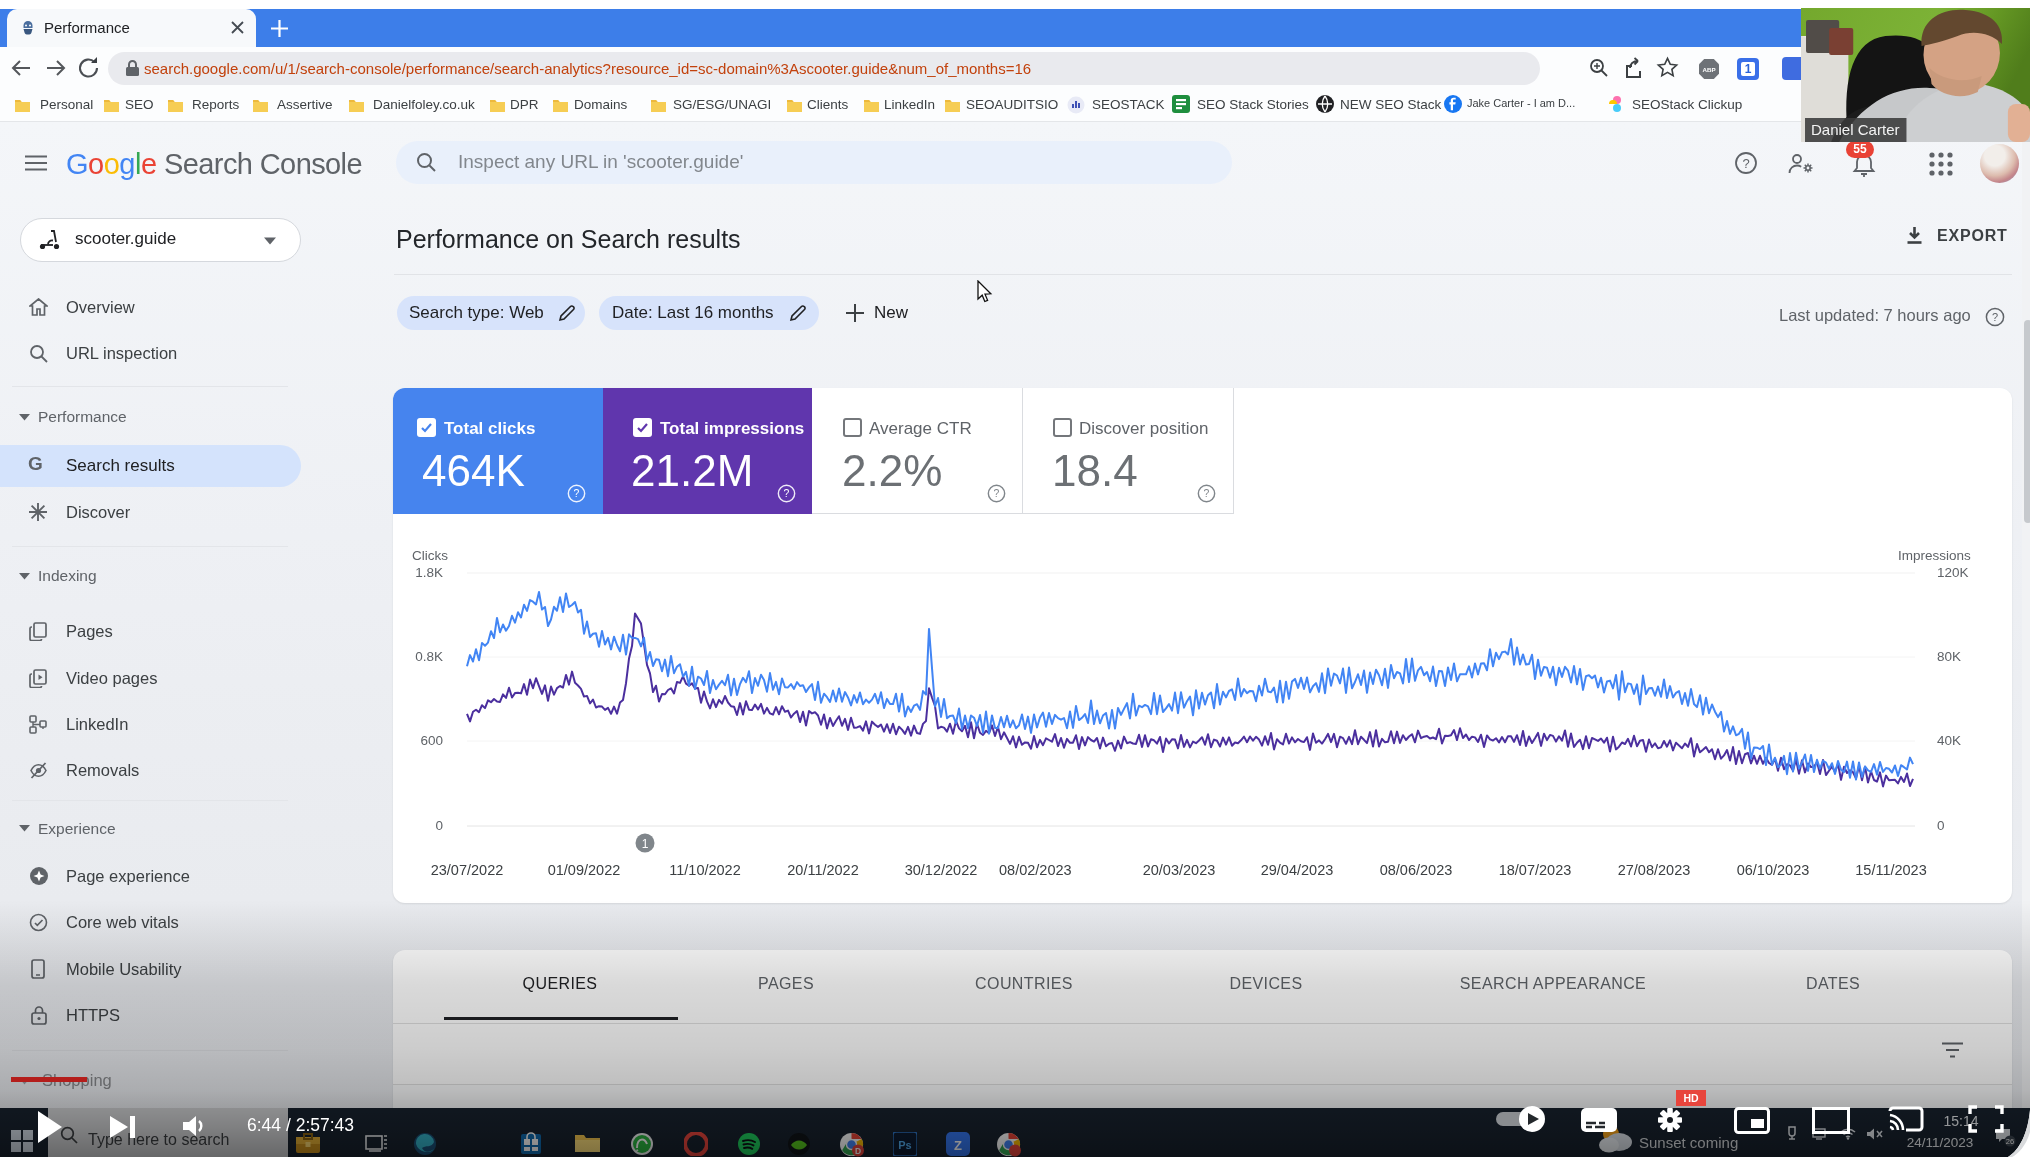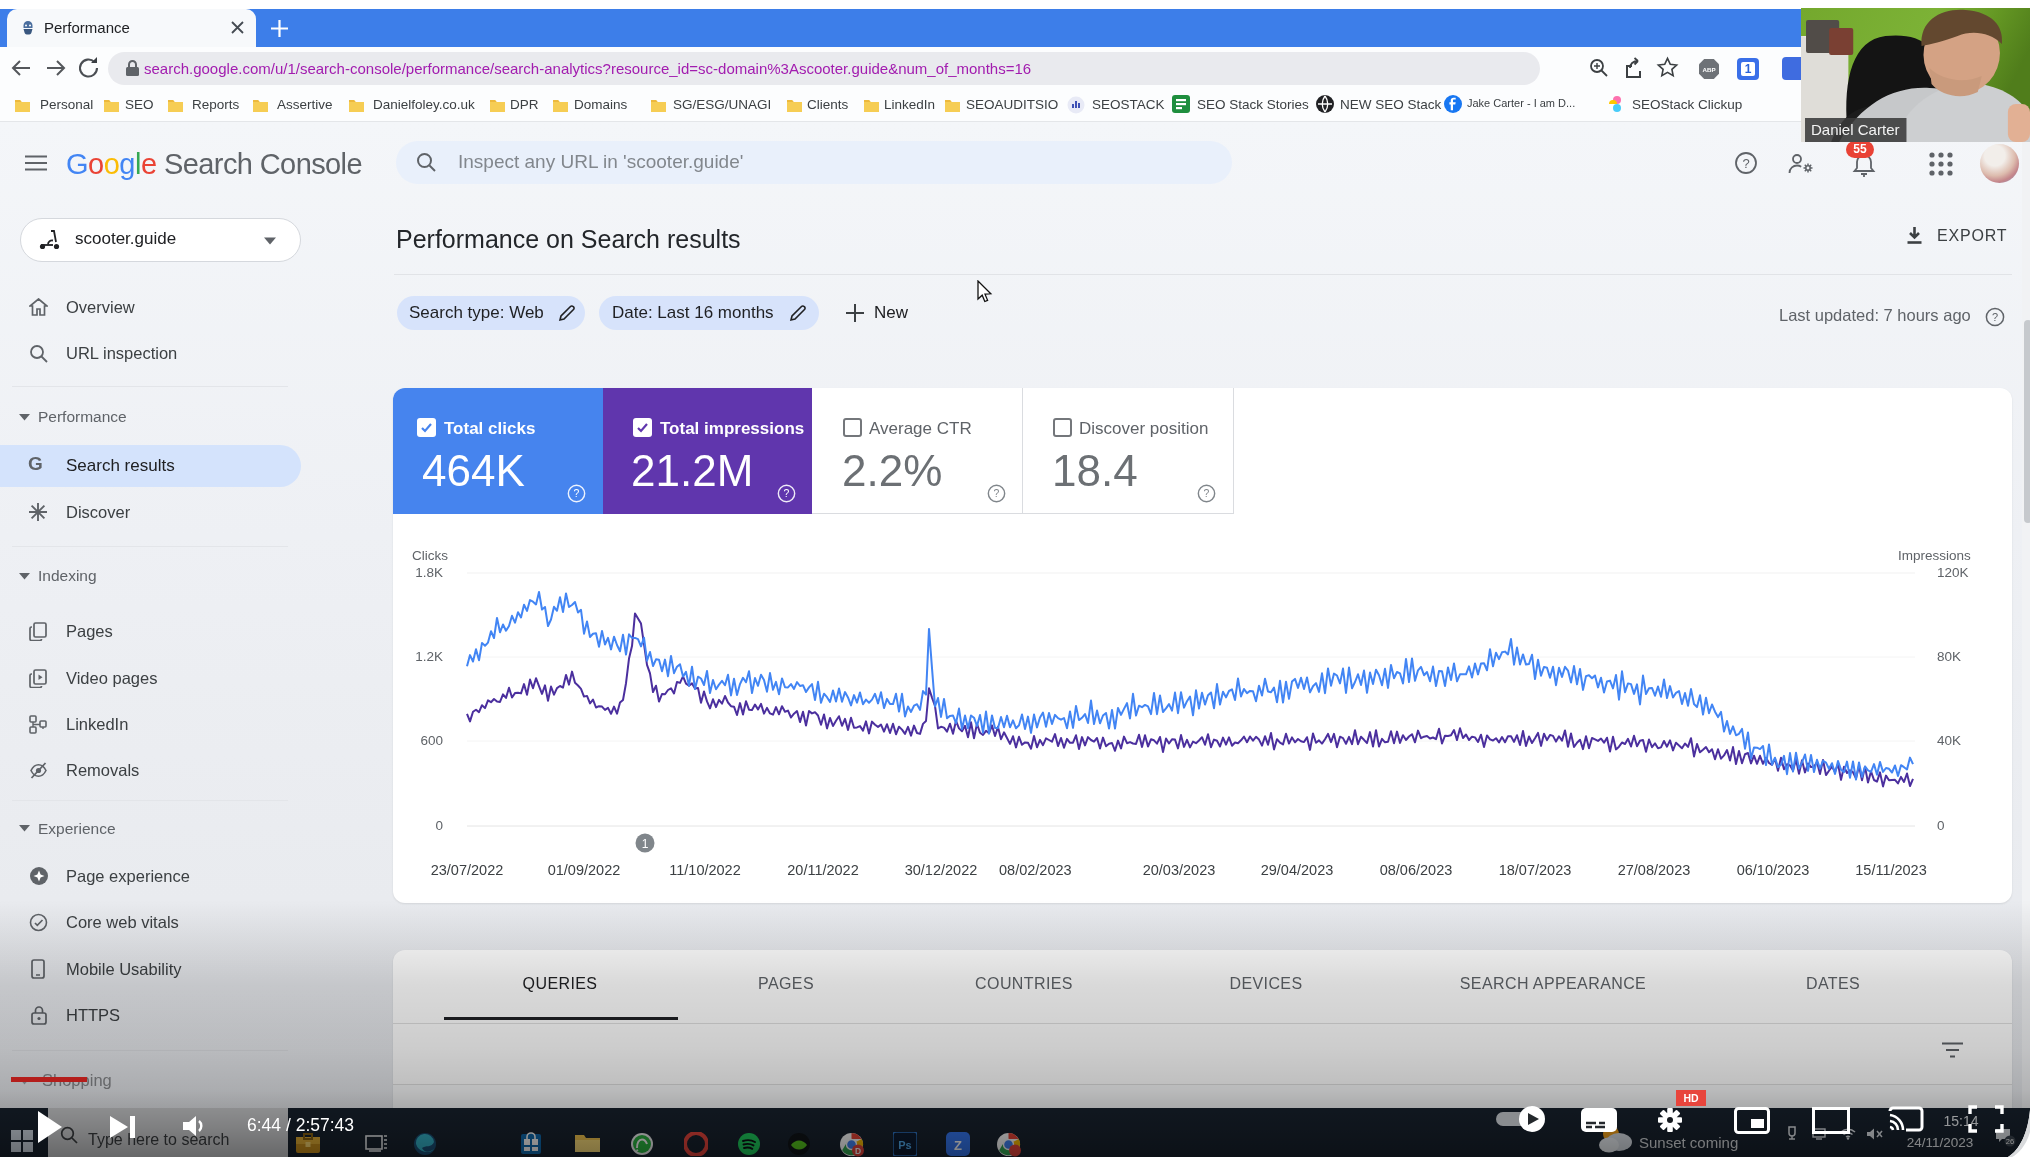--- a/index.html
+++ b/index.html
@@ -33,21 +33,21 @@
     </svg>
 <svg class="abs" style="left:76px;top:55px" width="26" height="26" viewBox="0 0 26 26">
       <path d="M21 13 a8.5 8.5 0 1 1 -2.6 -6.1" stroke="#4a4e53" stroke-width="2.1" fill="none"></path>
       <path d="M21 2 v6 h-6 z" fill="#3a3e43"></path>
     </svg>
 <div class="abs" style="left:108px;top:52px;width:1432px;height:33px;background:#e9eaee;border-radius:17px"></div>
 <svg class="abs" style="left:124px;top:59px" width="17" height="19" viewBox="0 0 17 19">
       <rect x="2" y="8" width="13" height="9" rx="1.5" fill="#5f6368"></rect>
       <path d="M5 8 V5.5 a3.5 3.5 0 0 1 7 0 V8" stroke="#5f6368" stroke-width="2" fill="none"></path>
     </svg>
-<div class="abs" style="left:144px;top:60px;font-size:15px;color:#a21caf">search.google.com/u/1/search-console/performance/search-analytics?resource_id=sc-domain%3Ascooter.guide&amp;num_of_months=16</div>
+<div class="abs" style="left:144px;top:60px;font-size:15px;color:#c2410c">search.google.com/u/1/search-console/performance/search-analytics?resource_id=sc-domain%3Ascooter.guide&amp;num_of_months=16</div>
 <svg class="abs" style="left:1588px;top:57px" width="22" height="22" viewBox="0 0 22 22">
       <circle cx="9" cy="9" r="6" stroke="#3c4043" stroke-width="1.8" fill="none"></circle>
       <path d="M13.5 13.5 L19 19" stroke="#3c4043" stroke-width="1.8"></path>
       <path d="M6 9 h6 M9 6 v6" stroke="#3c4043" stroke-width="1.4"></path>
     </svg>
 <svg class="abs" style="left:1622px;top:57px" width="23" height="22" viewBox="0 0 23 22">
       <path d="M8 11 C8 7 11 4 16 4 M16 4 L12.5 1 M16 4 L12.5 7.5" stroke="#3c4043" stroke-width="1.8" fill="none"></path>
       <path d="M4 8 h6 v2 h-4 v9 h11 v-5 h2 v7 H4 z" fill="#3c4043"></path>
     </svg>
 <svg class="abs" style="left:1656px;top:56px" width="23" height="23" viewBox="0 0 24 24">
@@ -277,21 +277,21 @@
 <svg class="abs" style="left:19px;top:1077px" width="11" height="8" viewBox="0 0 11 8">
       <path d="M0 1 L5.5 7.5 L11 1 z" fill="#9aa0a6"></path>
     </svg>
 <div class="abs" style="left:42px;top:1071px;font-size:16.5px;color:#87898c">Shopping</div>
 <div class="abs" style="left:11px;top:1077px;width:76px;height:5px;background:#ee2724;z-index:30"></div>
 <div class="abs" style="left:396px;top:225px;font-size:25px;color:#23262a">Performance on Search results</div>
 <svg class="abs" style="left:1905px;top:226px" width="19" height="19" viewBox="0 0 19 19">
       <path d="M9.5 1 v10 M5 7 l4.5 4.5 L14 7" stroke="#3c4043" stroke-width="2.6" fill="none"></path>
       <path d="M2.5 16.5 h14" stroke="#3c4043" stroke-width="2.6"></path>
     </svg>
-<div class="abs" style="left:1937px;top:227px;font-size:16px;font-weight:400;color:#3c4043;letter-spacing:.8px">EXPORT</div>
+<div class="abs" style="left:1937px;top:227px;font-size:16px;font-weight:700;color:#3c4043;letter-spacing:.8px">EXPORT</div>
 <div class="abs" style="left:394px;top:274px;width:1618px;height:1px;background:#e1e3e7"></div>
 <div class="abs" style="left:397px;top:296px;width:188px;height:34px;background:#d7e3fb;border-radius:17px"></div>
 <div class="abs" style="left:409px;top:303px;font-size:17px;color:#1f2023">Search type: Web</div>
 <svg class="abs" style="left:558px;top:305px" width="17" height="17" viewBox="0 0 17 17">
       <path d="M2 15 l1-4 L12.5 1.5 a1.8 1.8 0 0 1 2.6 0 l.4.4 a1.8 1.8 0 0 1 0 2.6 L6 14 z" stroke="#202124" stroke-width="1.6" fill="none"></path>
     </svg>
 <div class="abs" style="left:599px;top:296px;width:220px;height:34px;background:#d7e3fb;border-radius:17px"></div>
 <div class="abs" style="left:612px;top:303px;font-size:17px;color:#1f2023">Date: Last 16 months</div>
 <svg class="abs" style="left:789px;top:305px" width="17" height="17" viewBox="0 0 17 17">
       <path d="M2 15 l1-4 L12.5 1.5 a1.8 1.8 0 0 1 2.6 0 l.4.4 a1.8 1.8 0 0 1 0 2.6 L6 14 z" stroke="#202124" stroke-width="1.6" fill="none"></path>
@@ -343,21 +343,21 @@
 <div class="abs" style="left:1053px;top:418px;width:19px;height:19px;border:2px solid #74777b;border-radius:3px"></div>
 <div class="abs" style="left:1079px;top:419px;font-size:17px;color:#5f6368">Discover position</div>
 <div class="abs" style="left:1052px;top:446px;font-size:44px;color:#6c7074">18.4</div>
 <svg class="abs" style="left:1197px;top:484px" width="19" height="19" viewBox="0 0 20 20">
       <circle cx="10" cy="10" r="8.6" stroke="#80868b" stroke-width="1.5" fill="none"></circle>
       <text x="10" y="14" font-size="11" fill="#80868b" text-anchor="middle" font-family="Liberation Sans">?</text>
     </svg>
 <div class="abs" style="left:412px;top:548px;font-size:13.5px;color:#5f6368">Clicks</div>
 <div class="abs" style="left:1898px;top:548px;font-size:13.5px;color:#5f6368">Impressions</div>
 <div class="abs" style="left:383px;top:565px;width:60px;text-align:right;font-size:13.5px;color:#5f6368">1.8K</div>
-<div class="abs" style="left:383px;top:649px;width:60px;text-align:right;font-size:13.5px;color:#5f6368">1.2K</div>
+<div class="abs" style="left:383px;top:649px;width:60px;text-align:right;font-size:13.5px;color:#5f6368">0.8K</div>
 <div class="abs" style="left:383px;top:733px;width:60px;text-align:right;font-size:13.5px;color:#5f6368">600</div>
 <div class="abs" style="left:383px;top:818px;width:60px;text-align:right;font-size:13.5px;color:#5f6368">0</div>
 <div class="abs" style="left:1937px;top:565px;font-size:13.5px;color:#5f6368">120K</div>
 <div class="abs" style="left:1937px;top:649px;font-size:13.5px;color:#5f6368">80K</div>
 <div class="abs" style="left:1937px;top:733px;font-size:13.5px;color:#5f6368">40K</div>
 <div class="abs" style="left:1937px;top:818px;font-size:13.5px;color:#5f6368">0</div>
 <svg class="abs" style="left:0;top:0;z-index:5" width="2037" height="1157">
       <line x1="467" y1="573" x2="1915" y2="573" stroke="#f1f1f1" stroke-width="1"></line>
       <line x1="467" y1="657" x2="1915" y2="657" stroke="#f4f4f4" stroke-width="1"></line>
       <line x1="467" y1="741" x2="1915" y2="741" stroke="#f4f4f4" stroke-width="1"></line>

